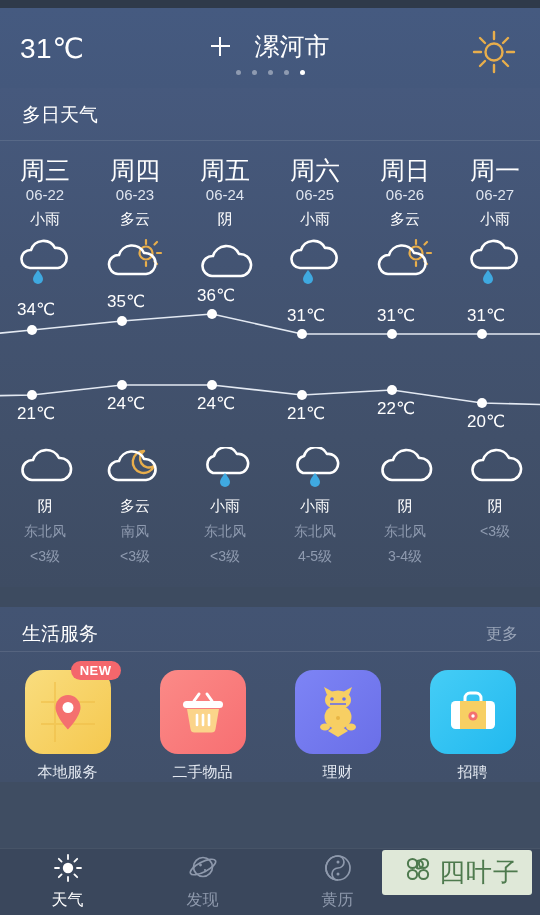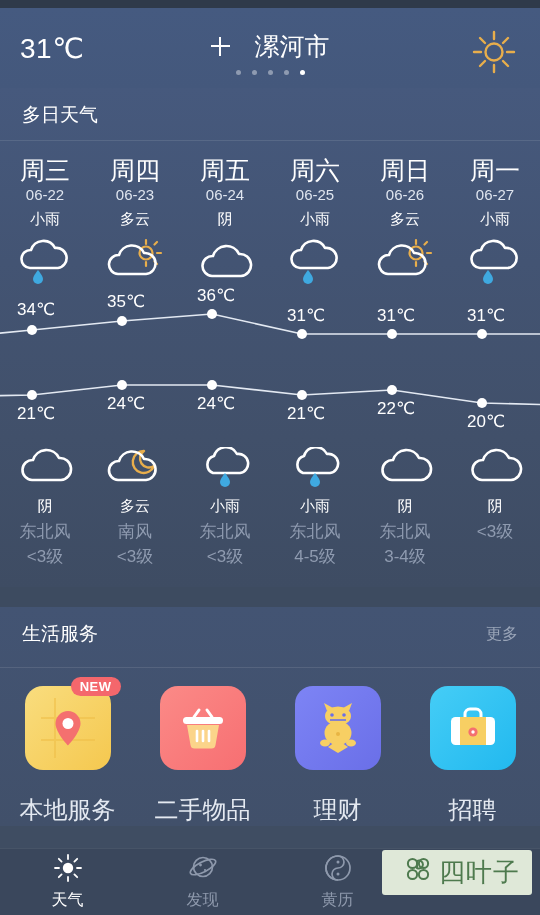--- a/index.html
+++ b/index.html
@@ -75,49 +75,49 @@
   
   .chart { position:relative; height:148px; margin-top:6px; }
   .chart svg { position:absolute; inset:0; }
   .lbl {
     position:absolute; font-size:17px; color:#fff;
     transform:translateX(-50%); white-space:nowrap;
   }
 
   .n-ico { height:52px; display:flex; align-items:center; justify-content:center; }
   .n-cond { font-size:15px; color:#fff; line-height:26px; }
-  .n-wind { font-size:17px; color:#8f9bb0; line-height:25px; }
+  .n-wind { font-size:14px; color:#8f9bb0; line-height:25px; }
 
   .card-bottom-pad { height:18px; }
 
   .gap { height:20px; background:#3d4b60; }
 
   
   .life {
     background:linear-gradient(180deg,#435473 0%,#41506a 100%);
   }
   .life-head {
     display:flex; align-items:center; justify-content:space-between;
-    padding:14px 22px 20px 22px;
+    padding:14px 22px 4px 22px;
     border-bottom:1px solid rgba(255,255,255,.10);
   }
   .life-title { font-size:19px; color:#fff; }
   .life-more  { font-size:16px; color:#9aa5b8; }
   .apps { display:flex; padding:18px 0 0 0; }
   .app { flex:1 1 0; display:flex; flex-direction:column; align-items:center; }
   .app-ico {
     width:86px; height:84px; border-radius:18px; position:relative;
     display:flex; align-items:center; justify-content:center;
   }
   .app-badge {
     position:absolute; top:-9px; right:-10px;
     background:#f4676c; color:#fff; font-size:13px; font-weight:bold;
     padding:2px 9px; border-radius:11px; letter-spacing:.5px;
   }
-  .app-label { font-size:24px; color:#e4e9f1; margin-top:24px; }
+  .app-label { font-size:15px; color:#e4e9f1; margin-top:9px; }
 
   
   .nav {
     position:absolute; left:0; bottom:0; width:540px; height:67px;
     background:#3a475c; display:flex; align-items:center;
     border-top:1px solid rgba(255,255,255,.07);
   }
   .nav-item {
     flex:1 1 0; display:flex; flex-direction:column;
     align-items:center; justify-content:center; gap:3px;

